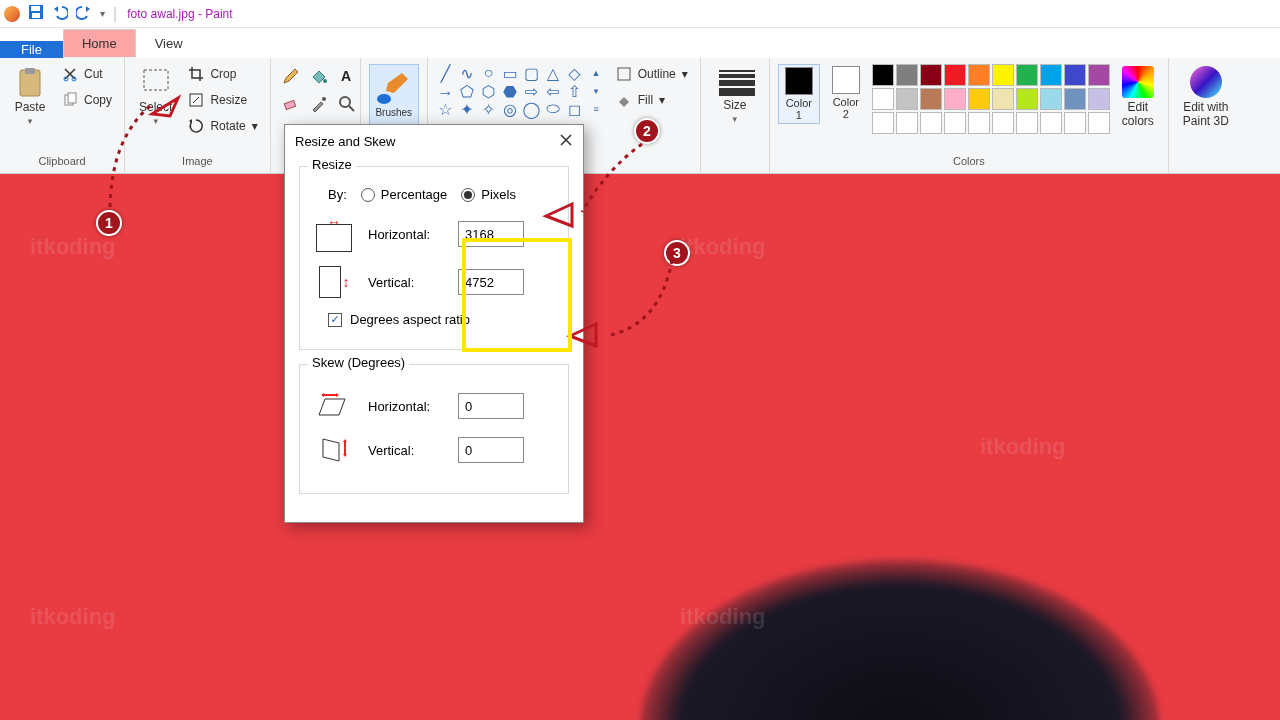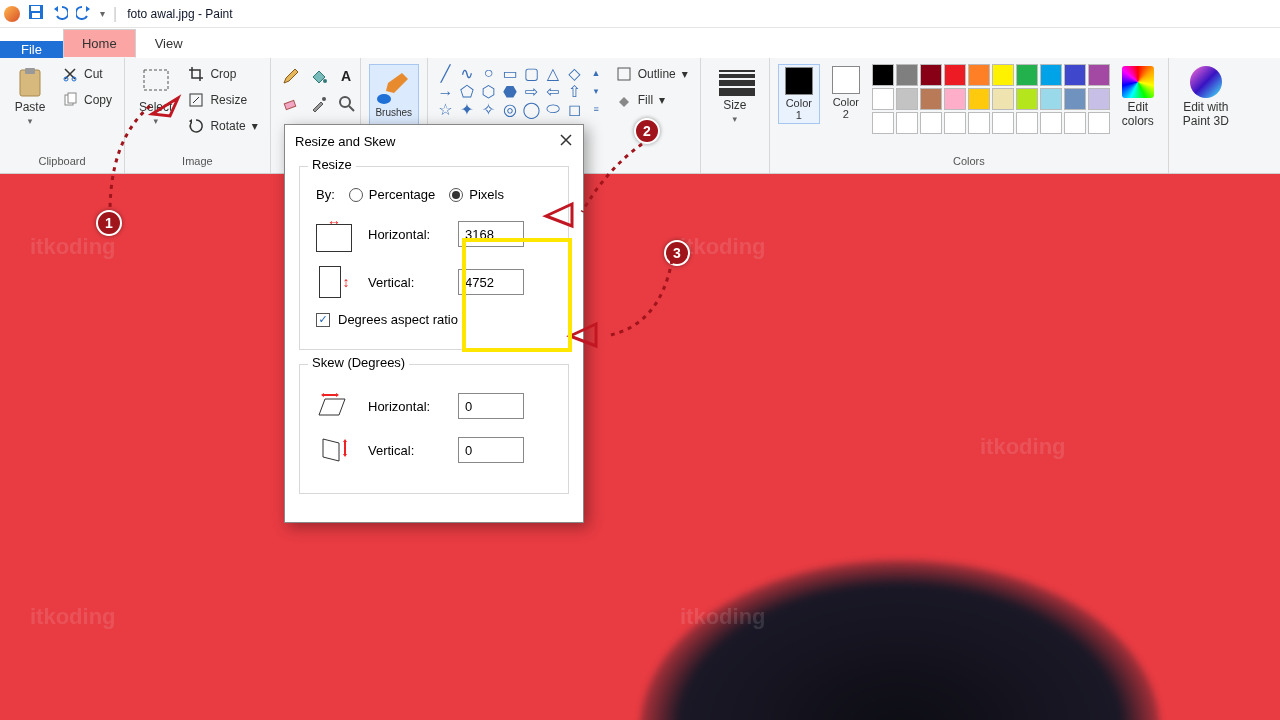--- a/index.html
+++ b/index.html
@@ -3,21 +3,21 @@
 <meta charset="utf-8">
 <style>
 * { box-sizing: border-box; margin: 0; padding: 0; font-family: "Segoe UI", Arial, sans-serif; }
 body { width: 1280px; height: 720px; overflow: hidden; background: #fff; position: relative; }
 
 
 .titlebar { height: 28px; background: #fff; display: flex; align-items: center; padding: 0 4px; border-bottom: 1px solid #e5e5e5; }
 .titlebar .qat { display: flex; align-items: center; gap: 8px; }
 .titlebar .app-icon { width: 16px; height: 16px; background: linear-gradient(135deg,#ffb84d,#d84f2a); border-radius: 50%; }
 .titlebar .save-icon svg, .titlebar .undo-icon svg, .titlebar .redo-icon svg { width: 16px; height: 16px; }
-.titlebar .title-text { margin-left: 10px; font-size: 12px; color: #0f172a; }
+.titlebar .title-text { margin-left: 10px; font-size: 12px; color: #a21caf; }
 
 
 .tabs { height: 30px; display: flex; align-items: flex-end; background: #fff; }
 .tab { padding: 6px 18px; font-size: 13px; color: #333; border: 1px solid transparent; }
 .tab.file { background: #1e6fd6; color: #fff; padding: 0 20px; }
 .tab.active { border: 1px solid #d0d0d0; border-bottom: 1px solid #f5f6f7; background: #fca5a5; }
 
 
 .ribbon { height: 116px; background: #f5f6f7; border-bottom: 1px solid #d0d0d0; display: flex; }
 .group { border-right: 1px solid #d8d8d8; padding: 4px 8px; display: flex; flex-direction: column; justify-content: space-between; }
@@ -63,21 +63,21 @@
 .canvas .blob { position:absolute; right:120px; bottom:-180px; width:520px; height:340px; background: radial-gradient(ellipse at center, #0d0d14 0%, #1a1826 60%, rgba(0,0,0,0) 75%); border-radius:50%; filter: blur(3px); }
 .watermark { position:absolute; color: rgba(255,255,255,0.12); font-size:22px; font-weight:600; transform: rotate(0deg); pointer-events:none; }
 
 
 .dialog { position:absolute; left:284px; top:124px; width:300px; background:#fff; border:1px solid #888; box-shadow: 4px 4px 14px rgba(0,0,0,0.35); }
 .dialog .dlg-title { display:flex; align-items:center; justify-content:space-between; padding:8px 10px; font-size:13px; }
 .dlg-close svg { width:14px; height:14px; }
 .dlg-body { padding: 8px 14px 14px; }
 .fieldset { border:1px solid #d8d8d8; padding:12px 12px 14px; margin-bottom:14px; position:relative; }
 .fieldset .legend { position:absolute; top:-10px; left:8px; background:#fff; padding:0 4px; font-size:13px; }
-.row { display:flex; align-items:center; gap:14px; font-size:13px; margin:8px 4px; }
+.row { display:flex; align-items:center; gap:14px; font-size:13px; margin:8px 16px; }
 .radio { width:14px; height:14px; border:1px solid #555; border-radius:50%; display:inline-block; position:relative; }
 .radio.checked::after { content:""; position:absolute; left:2px; top:2px; width:8px; height:8px; background:#333; border-radius:50%; }
 .icon-horiz, .icon-vert { width:36px; height:28px; border:1px solid #333; }
 .icon-wrap { width:44px; display:flex; justify-content:center; }
 .arrow-h { color:#e22; font-size:14px; line-height:8px; }
 .arrow-v { color:#e22; font-size:14px; }
 .dim-row { display:flex; align-items:center; gap:12px; margin:14px 0; }
 .dim-row .lbl { width:78px; font-size:13px; }
 .num-input { width:66px; height:26px; border:1px solid #888; font-size:13px; padding:2px 6px; }
 .chk { width:14px; height:14px; border:1px solid #555; display:inline-flex; align-items:center; justify-content:center; font-size:11px; color:#1a5fb4; }

